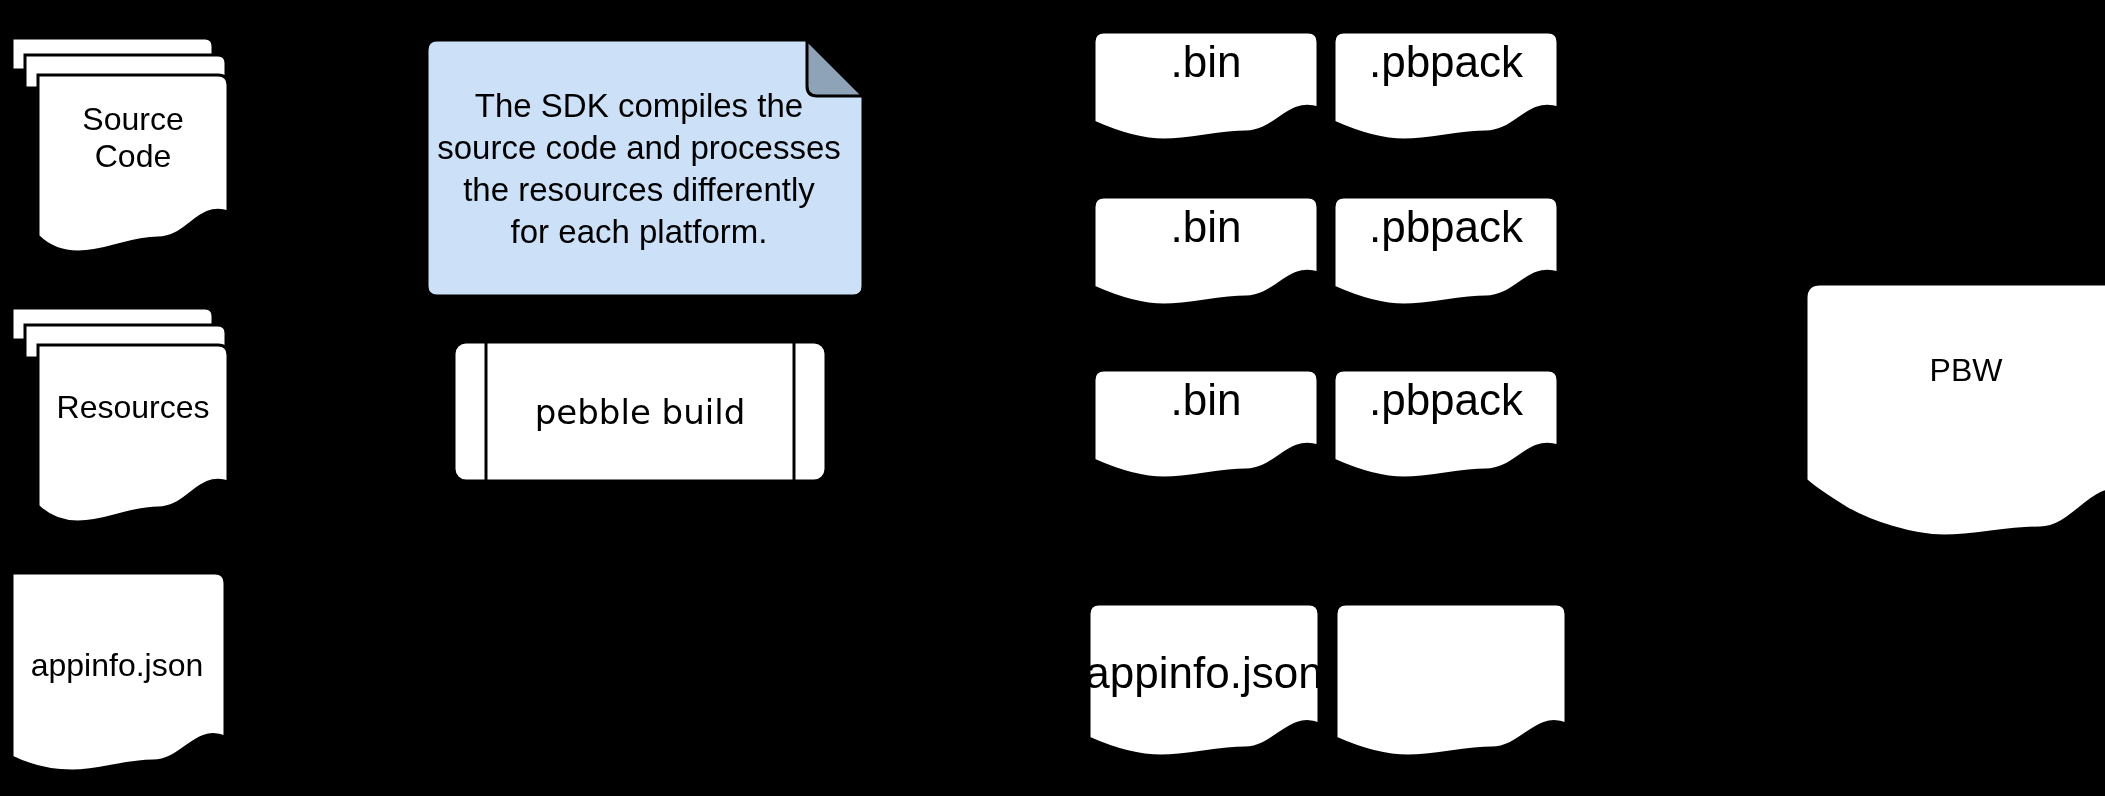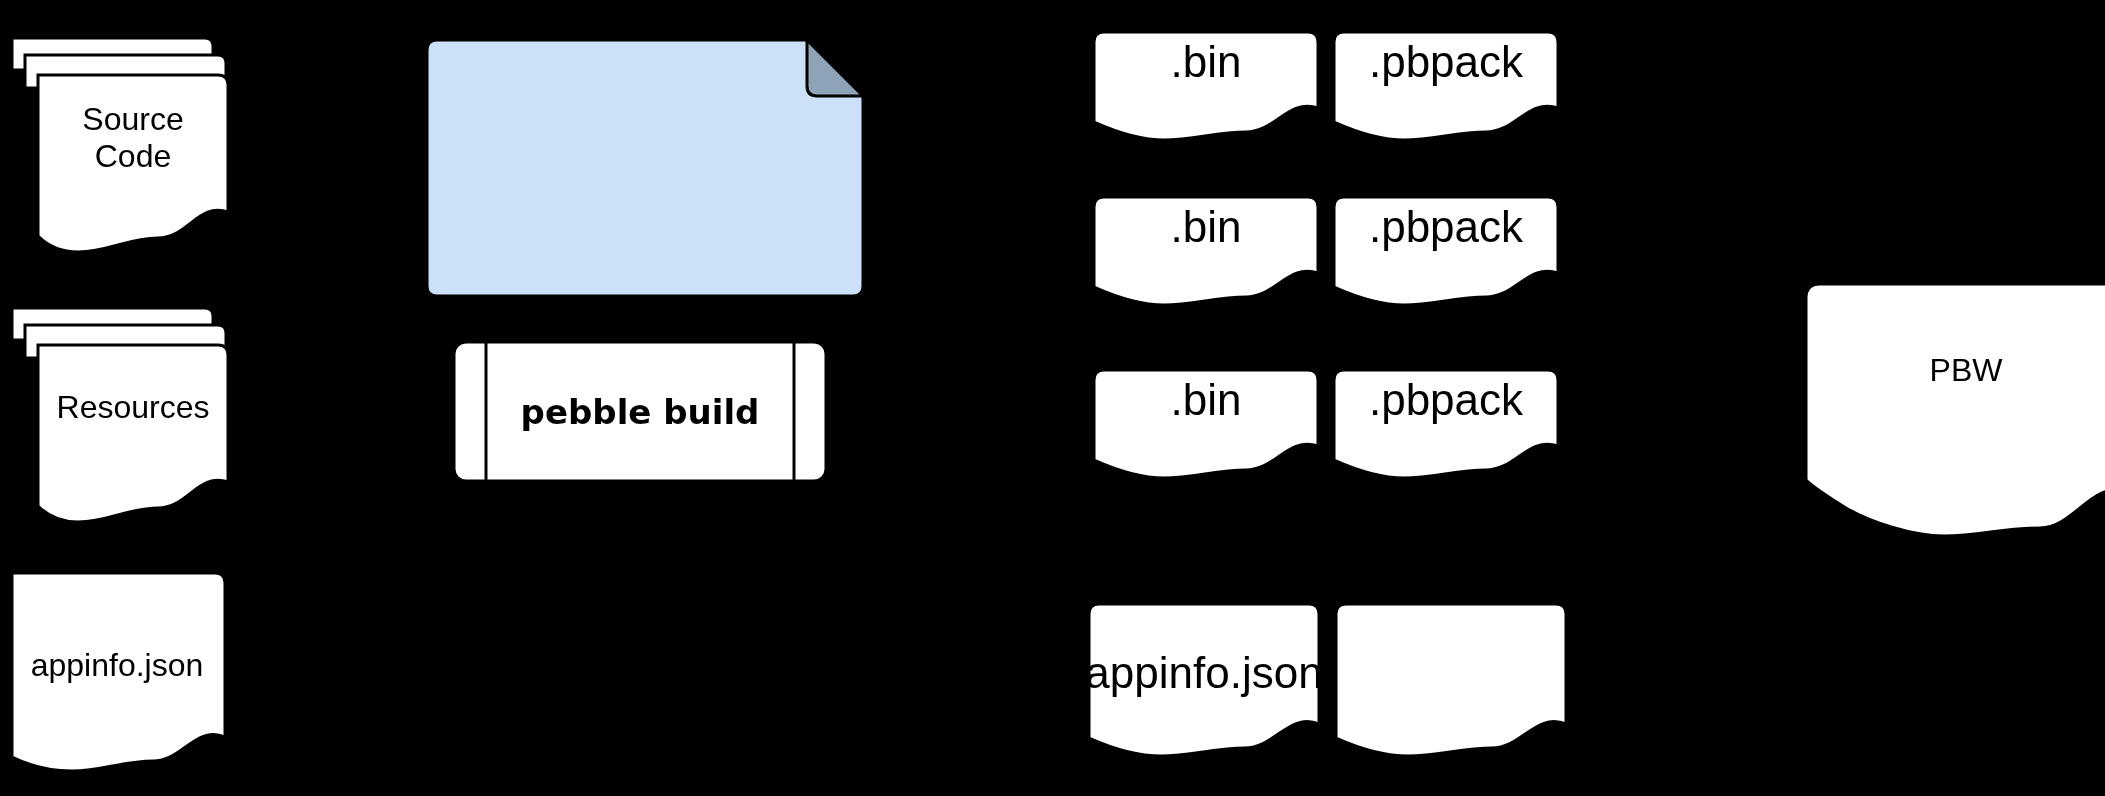--- a/index.html
+++ b/index.html
@@ -104,29 +104,33 @@
     </svg>
     <div class="label t-lg" style="top:75px; height:50px; left:8px; width:218px;">appinfo.json</div>
   </div>
 
   <div class="node" style="left:415px; top:38px; width:450px; height:262px;">
     <svg width="450" height="262" viewBox="0 0 450 262">
       <path class="note-fill" d="M12,12 Q12,2 22,2 L392,2 L448,58 L448,248 Q448,258 438,258
                L22,258 Q12,258 12,248 Z"></path>
       <path class="note-fold" d="M392,2 L448,58 L402,58 Q392,58 392,48 Z"></path>
     </svg>
+    <div class="label t-note" style="top:16px; height:230px; left:18px; width:412px; flex-direction:column;">The SDK compiles the
+source code and processes
+the resources differently
+for each platform.</div>
   </div>
 
   <div class="node" style="left:452px; top:340px; width:376px; height:143px;">
     <svg width="376" height="143" viewBox="0 0 376 143">
       <rect class="proc-fill" x="2" y="2" width="372" height="139" rx="12" ry="12"></rect>
       <line class="proc-line" x1="34" y1="2" x2="34" y2="141"></line>
       <line class="proc-line" x1="342" y1="2" x2="342" y2="141"></line>
     </svg>
-    <div class="label t-proc" style="top:0px; height:143px; left:34px; width:308px;font-weight:bold;">pebble build</div>
+    <div class="label t-proc" style="top:0px; height:143px; left:34px; width:308px;">pebble build</div>
   </div>
 
   <div class="node" style="left:1090px; top:28px; width:232px; height:110px;">
     <svg width="232" height="110" viewBox="0 0 232 110">
       <path class="doc-fill" d="M4,14 Q4,4 14,4 L218,4 Q228,4 228,14 L228,80
                C198,70 186,104 156,104
                C126,104 104,112 74,112
                C50,112 22,102 4,94 Z"></path>
     </svg>
     <div class="label t-md" style="top:4px; height:60px; left:4px; width:224px;">.bin</div>

